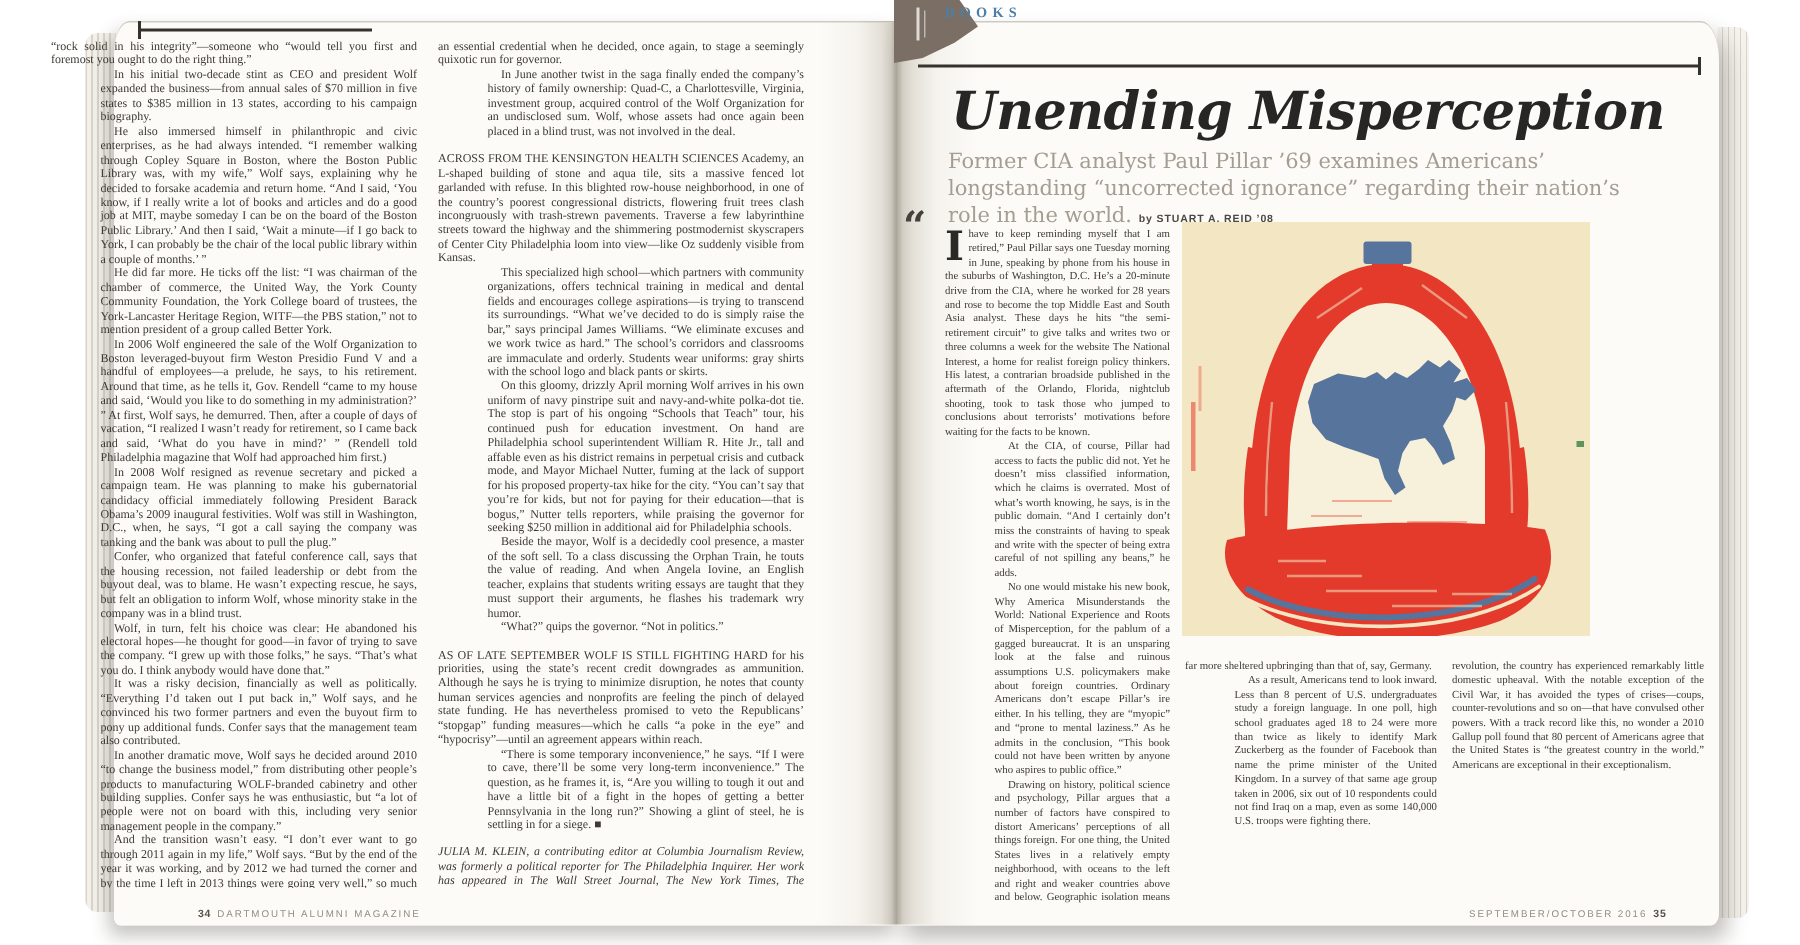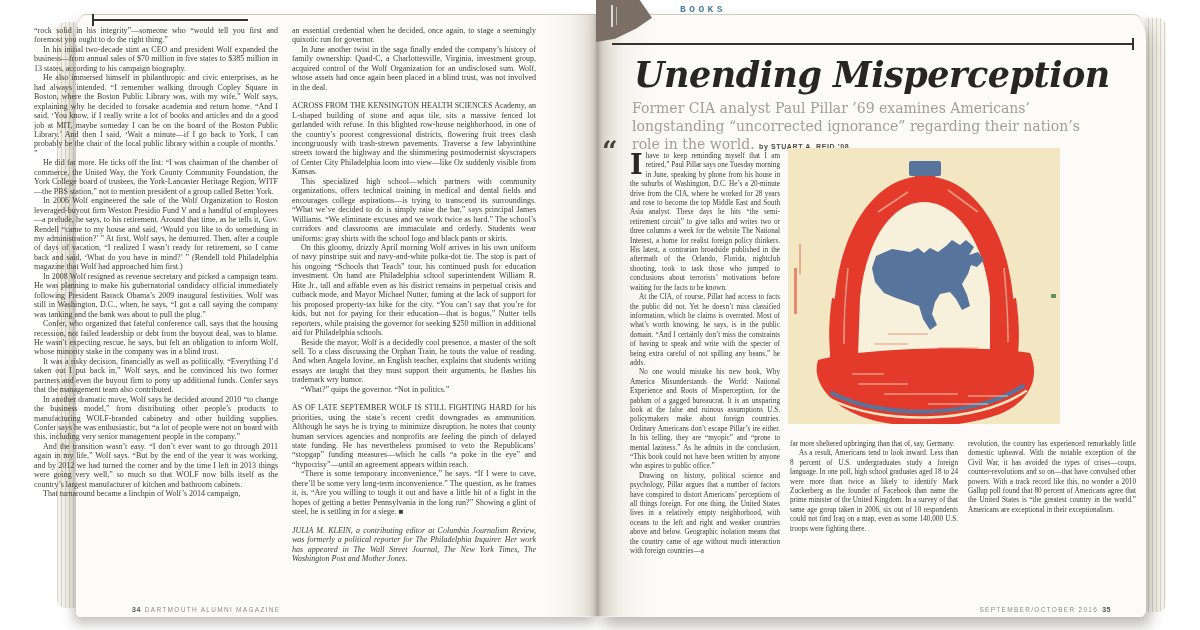--- a/index.html
+++ b/index.html
@@ -49,42 +49,42 @@
   .rp-rule::after{content:"";position:absolute;right:0;top:-5px;width:2px;height:12px;background:#35322d;}
   
   .ribbon{
     position:absolute;left:596px;top:0;width:56px;height:42px;z-index:6;
     background:#7b6e64;
     clip-path:polygon(0 0,78% 0,100% 42%,72% 68%,34% 92%,0 100%);
   }
   .ribbon .mark{position:absolute;left:15px;top:5px;width:2px;height:22px;background:rgba(255,255,255,.75);}
   .ribbon .mark2{position:absolute;left:20px;top:7px;width:1px;height:18px;background:rgba(255,255,255,.5);}
   .books-label{
-    position:absolute;left:680px;top:4px;z-index:6;
-    font-family:Liberation Mono, monospace;font-weight:bold;
+    position:absolute;left:630px;top:4px;z-index:6;
+    font-family:Liberation Serif, serif;font-weight:bold;
     font-size:9.5px;letter-spacing:3.5px;color:#4d7fa6;
   }
   
   .headline{
     position:absolute;left:630px;top:50px;width:500px;z-index:3;
     font-family:"DejaVu Serif",serif;font-weight:bold;
     font-size:35px;letter-spacing:-.5px;color:#282624;
   }
   .deck{
     position:absolute;left:632px;top:99px;width:478px;z-index:3;
     font-family:"DejaVu Serif",serif;font-size:14px;line-height:18px;color:#a59d91;
   }
   .byline{
     font-family:"Liberation Sans",sans-serif;font-weight:bold;
     font-size:7px;letter-spacing:.6px;color:#4c4843;white-space:nowrap;
   }
   
   .col{position:absolute;overflow:hidden;color:#3e3a34;text-align:justify;z-index:3;}
   .col p{margin:0;}
-  .col p.in{text-indent:9px;}
+  .col p.in{text-indent:9px;margin-left:33px;}
   .col p.sec{margin-top:9px;}
   .col p.bio{margin-top:9px;font-style:italic;}
   .lp-col{font-size:8px;line-height:9.45px;top:26px;height:566px;}
   .lp-col1{left:34px;width:244px;}
   .lp-col2{left:292px;width:244px;}
   .lp-col{position:absolute;}
   .rp-col{font-size:7.2px;line-height:9.4px;}
   .rp-col1{left:630px;top:152px;width:150px;height:452px;}
   .rp-col2{left:790px;top:440px;width:168px;height:166px;}
   .rp-col3{left:968px;top:440px;width:168px;height:166px;}
@@ -120,20 +120,21 @@
 <div class="rule lp-rule"></div>
 
 <div class="col lp-col lp-col1">
     <p>“rock solid in his integrity”—someone who “would tell you first and foremost you ought to do the right thing.”</p>
     <p class="in">In his initial two-decade stint as CEO and president Wolf expanded the business—from annual sales of $70 million in five states to $385 million in 13 states, according to his campaign biography.</p>
     <p class="in">He also immersed himself in philanthropic and civic enterprises, as he had always intended. “I remember walking through Copley Square in Boston, where the Boston Public Library was, with my wife,” Wolf says, explaining why he decided to forsake academia and return home. “And I said, ‘You know, if I really write a lot of books and articles and do a good job at MIT, maybe someday I can be on the board of the Boston Public Library.’ And then I said, ‘Wait a minute—if I go back to York, I can probably be the chair of the local public library within a couple of months.’ ”</p>
     <p class="in">He did far more. He ticks off the list: “I was chairman of the chamber of commerce, the United Way, the York County Community Foundation, the York College board of trustees, the York-Lancaster Heritage Region, WITF—the PBS station,” not to mention president of a group called Better York.</p>
     <p class="in">In 2006 Wolf engineered the sale of the Wolf Organization to Boston leveraged-buyout firm Weston Presidio Fund V and a handful of employees—a prelude, he says, to his retirement. Around that time, as he tells it, Gov. Rendell “came to my house and said, ‘Would you like to do something in my administration?’ ” At first, Wolf says, he demurred. Then, after a couple of days of vacation, “I realized I wasn’t ready for retirement, so I came back and said, ‘What do you have in mind?’ ” (Rendell told Philadelphia magazine that Wolf had approached him first.)</p>
     <p class="in">In 2008 Wolf resigned as revenue secretary and picked a campaign team. He was planning to make his gubernatorial candidacy official immediately following President Barack Obama’s 2009 inaugural festivities. Wolf was still in Washington, D.C., when, he says, “I got a call saying the company was tanking and the bank was about to pull the plug.”</p>
     <p class="in">Confer, who organized that fateful conference call, says that the housing recession, not failed leadership or debt from the buyout deal, was to blame. He wasn’t expecting rescue, he says, but felt an obligation to inform Wolf, whose minority stake in the company was in a blind trust.</p>
+    <p class="in">Wolf, in turn, felt his choice was clear: He abandoned his electoral hopes—he thought for good—in favor of trying to save the company. “I grew up with those folks,” he says. “That’s what you do. I think anybody would have done that.”</p>
     <p class="in">It was a risky decision, financially as well as politically. “Everything I’d taken out I put back in,” Wolf says, and he convinced his two former partners and even the buyout firm to pony up additional funds. Confer says that the management team also contributed.</p>
     <p class="in">In another dramatic move, Wolf says he decided around 2010 “to change the business model,” from distributing other people’s products to manufacturing WOLF-branded cabinetry and other building supplies. Confer says he was enthusiastic, but “a lot of people were not on board with this, including very senior management people in the company.”</p>
     <p class="in">And the transition wasn’t easy. “I don’t ever want to go through 2011 again in my life,” Wolf says. “But by the end of the year it was working, and by 2012 we had turned the corner and by the time I left in 2013 things were going very well,” so much so that WOLF now bills itself as the country’s largest manufacturer of kitchen and bathroom cabinets.</p>
     <p class="in">That turnaround became a linchpin of Wolf’s 2014 campaign,</p>
   </div>
 <div class="col lp-col lp-col2">
     <p>an essential credential when he decided, once again, to stage a seemingly quixotic run for governor.</p>
     <p class="in">In June another twist in the saga finally ended the company’s history of family ownership: Quad-C, a Charlottesville, Virginia, investment group, acquired control of the Wolf Organization for an undisclosed sum. Wolf, whose assets had once again been placed in a blind trust, was not involved in the deal.</p>
     <p class="sec">ACROSS FROM THE KENSINGTON HEALTH SCIENCES Academy, an L-shaped building of stone and aqua tile, sits a massive fenced lot garlanded with refuse. In this blighted row-house neighborhood, in one of the country’s poorest congressional districts, flowering fruit trees clash incongruously with trash-strewn pavements. Traverse a few labyrinthine streets toward the highway and the shimmering postmodernist skyscrapers of Center City Philadelphia loom into view—like Oz suddenly visible from Kansas.</p>
     <p class="in">This specialized high school—which partners with community organizations, offers technical training in medical and dental fields and encourages college aspirations—is trying to transcend its surroundings. “What we’ve decided to do is simply raise the bar,” says principal James Williams. “We eliminate excuses and we work twice as hard.” The school’s corridors and classrooms are immaculate and orderly. Students wear uniforms: gray shirts with the school logo and black pants or skirts.</p>

